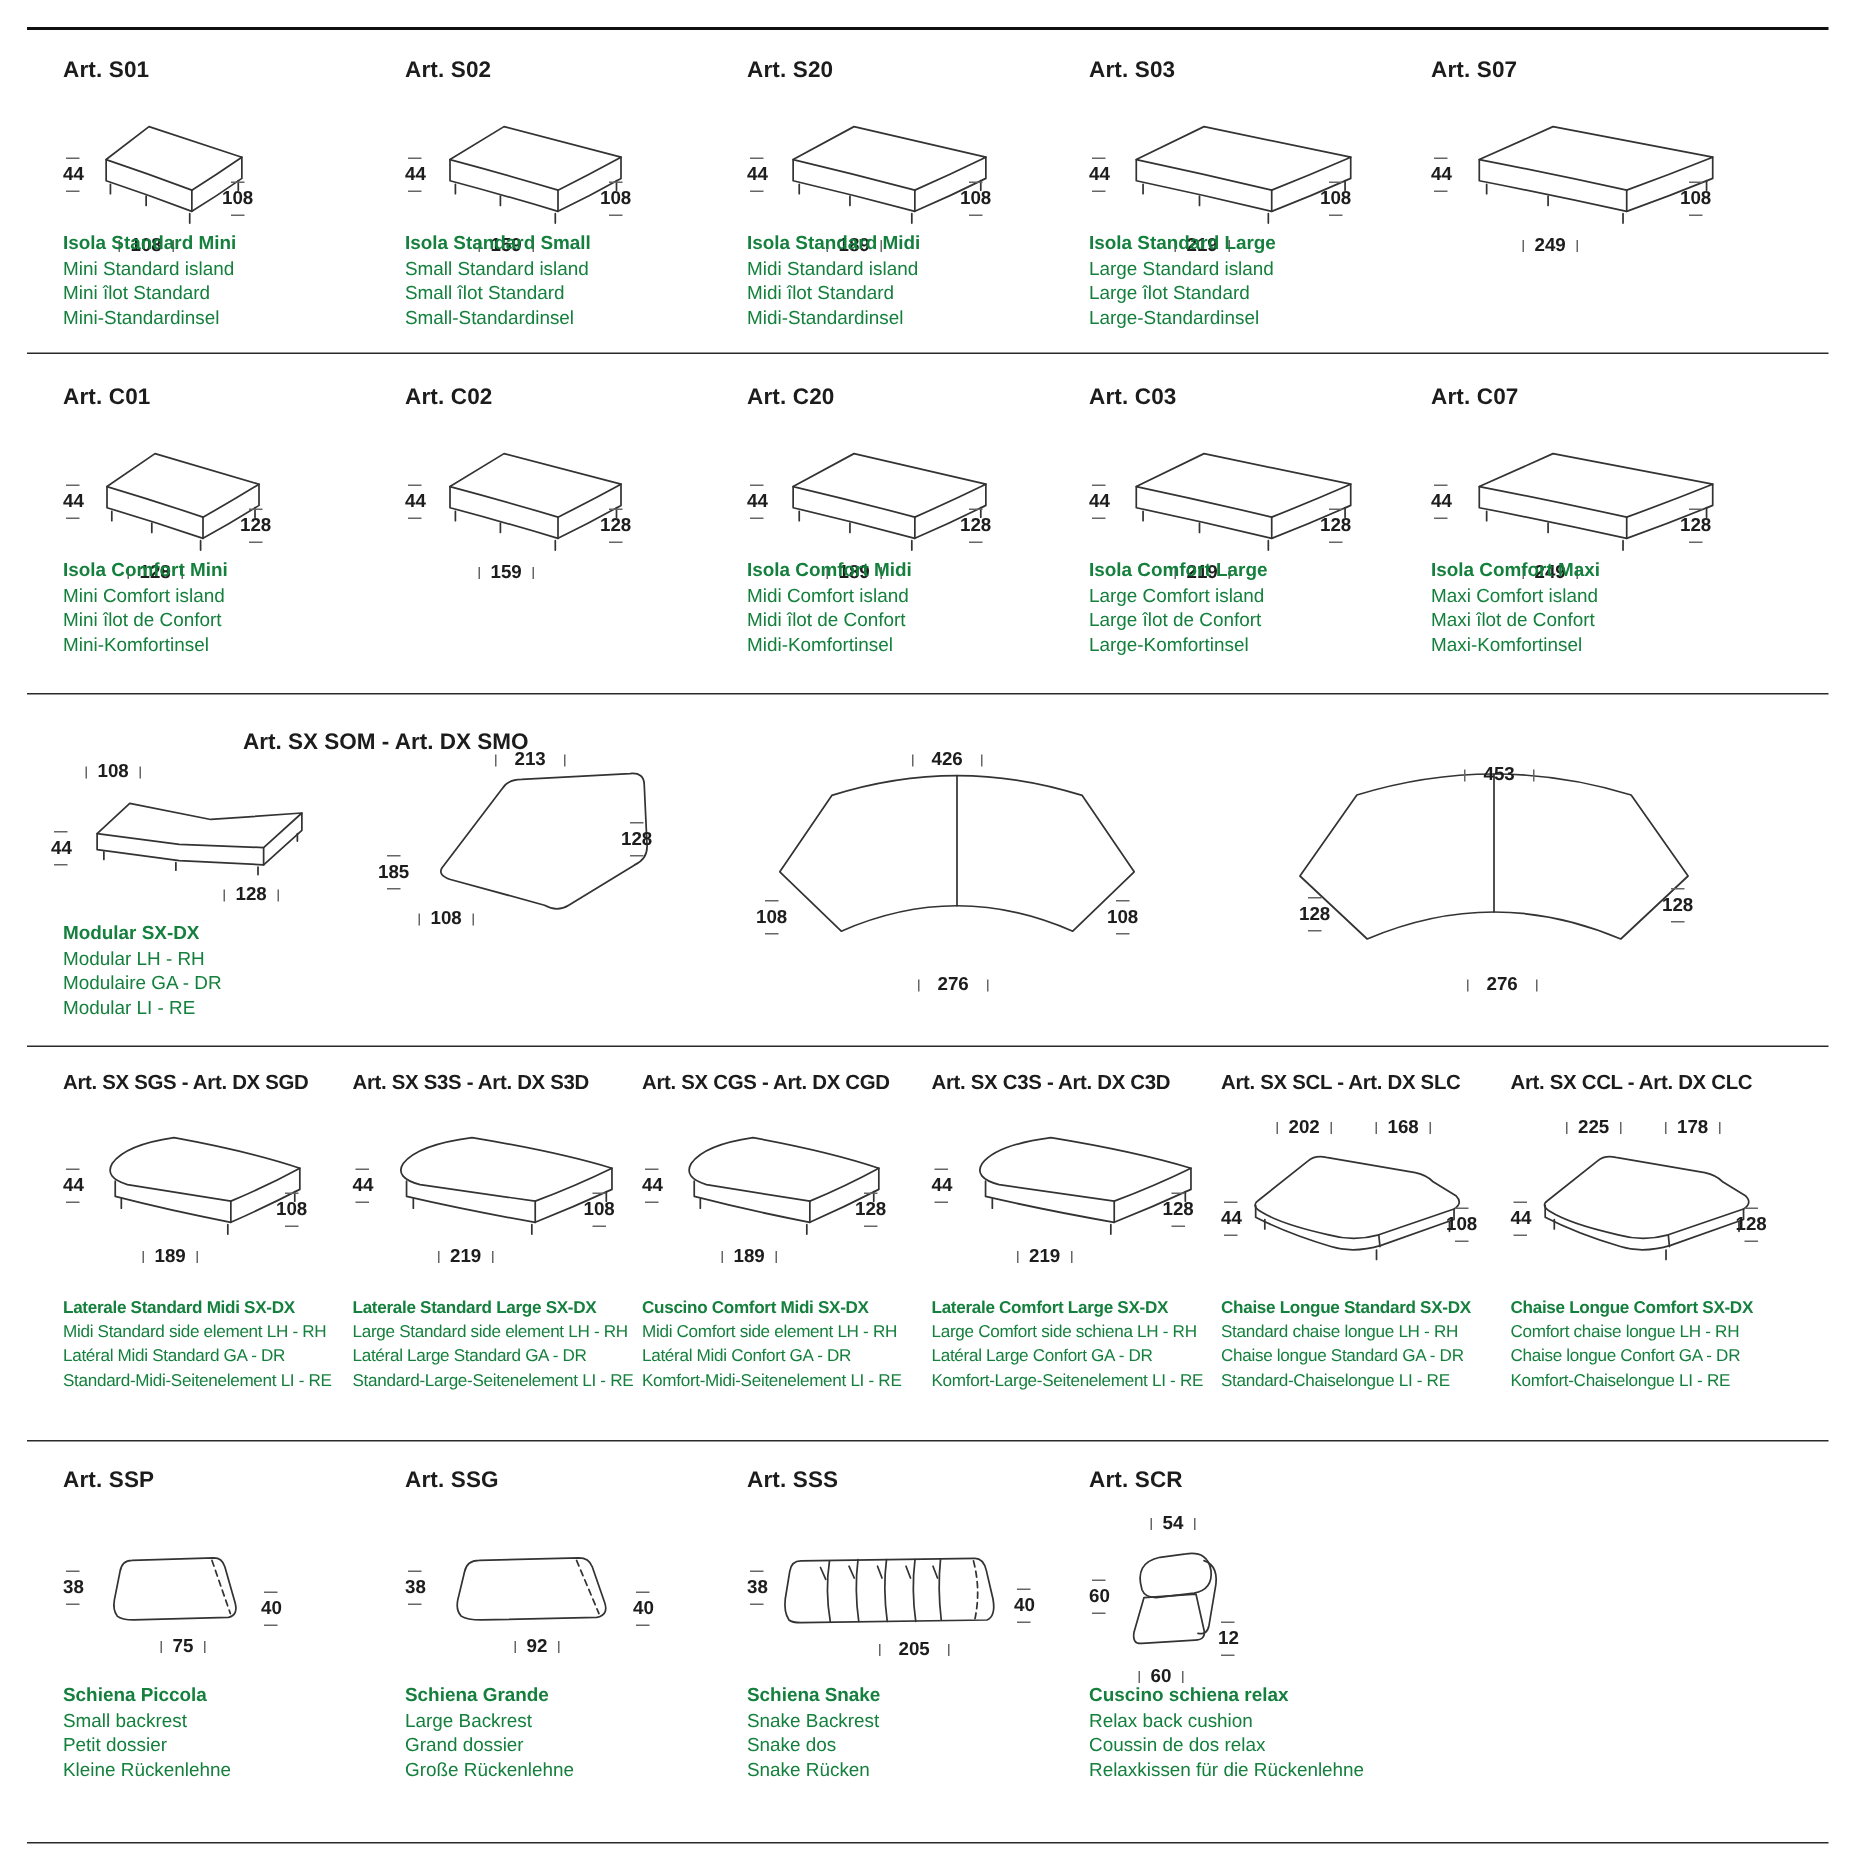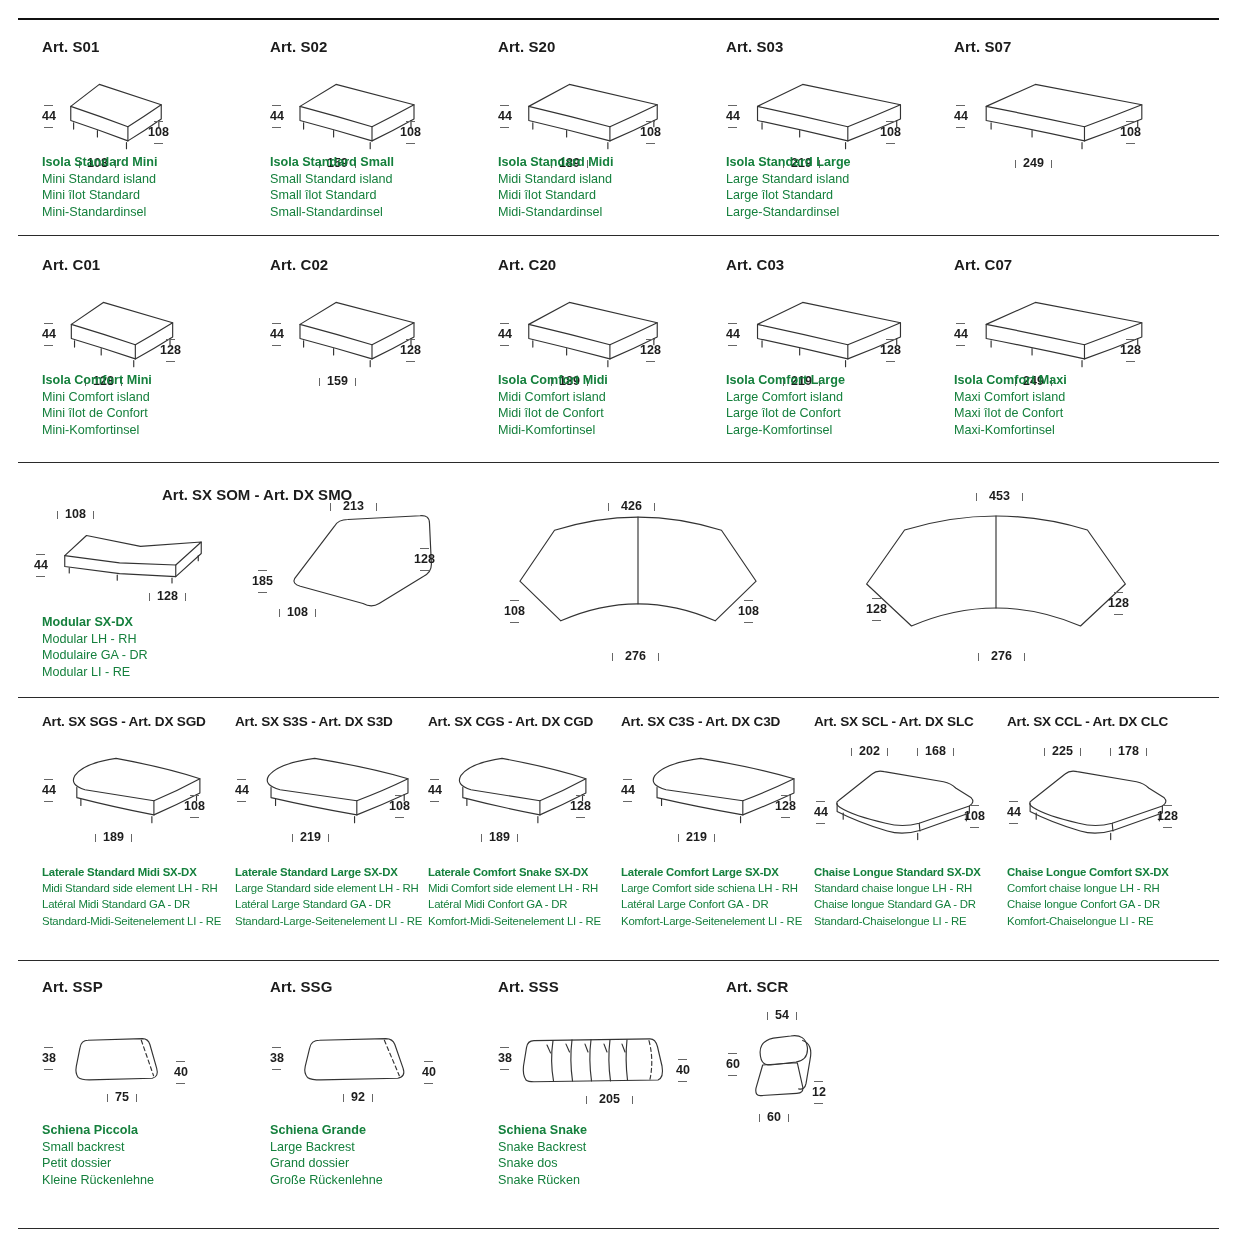--- a/index.html
+++ b/index.html
@@ -297,21 +297,21 @@
       <use href="#plan-two"></use>
     </svg>
   <span class="dim dh s3item" style="left:596px;top:26px">426</span>
   <span class="dim dv s3item" style="left:504px;top:122px">108</span>
   <span class="dim dv s3item" style="left:738px;top:122px">108</span>
   <span class="dim dh s3item" style="left:600px;top:176px">276</span>
 
   <svg class="s3item" style="left:858px;top:26px;width:276px;height:140px" viewBox="0 0 320 140" preserveAspectRatio="none">
       <use href="#plan-two"></use>
     </svg>
-  <span class="dim dh s3item" style="left:964px;top:16px">453</span>
+  <span class="dim dh s3item" style="left:964px;top:36px">453</span>
   <span class="dim dv s3item" style="left:866px;top:120px">128</span>
   <span class="dim dv s3item" style="left:1108px;top:114px">128</span>
   <span class="dim dh s3item" style="left:966px;top:176px">276</span>
 </div>
 
 <div class="sec s4 grid6" style="top:706px">
   <div class="cell" style="height:250px">
     <div class="art">Art. SX SGS - Art. DX SGD</div>
     <div class="fig wD">
       <svg viewBox="0 0 210 102" preserveAspectRatio="none">
@@ -349,21 +349,21 @@
     <div class="art">Art. SX CGS - Art. DX CGD</div>
     <div class="fig wD">
       <svg viewBox="0 0 210 102" preserveAspectRatio="none">
           <use href="#iso-round"></use>
         </svg>
       <span class="dim dv dL">44</span>
       <span class="dim dh tight dW">189</span>
       <span class="dim dv dD">128</span>
     </div>
     <div class="desc">
-      <div class="l b">Laterale Comfort Snake SX-DX</div>
+      <div class="l b">Cuscino Comfort Midi SX-DX</div>
       <div class="l">Midi Comfort side element LH - RH</div>
       <div class="l">Latéral Midi Confort GA - DR</div>
       <div class="l">Komfort-Midi-Seitenelement LI - RE</div>
     </div>
   </div>
   <div class="cell" style="height:250px">
     <div class="art">Art. SX C3S - Art. DX C3D</div>
     <div class="fig wE">
       <svg viewBox="0 0 210 102" preserveAspectRatio="none">
           <use href="#iso-round"></use>
@@ -473,14 +473,20 @@
     <div class="art">Art. SCR</div>
     <div class="fig wRX">
       <svg viewBox="0 0 120 110" preserveAspectRatio="none">
           <use href="#relax"></use>
         </svg>
       <span class="dim dh tight dT">54</span>
       <span class="dim dv dLx">60</span>
       <span class="dim dv dRx">12</span>
       <span class="dim dh tight dB">60</span>
     </div>
+    <div class="desc">
+      <div class="l b">Cuscino schiena relax</div>
+      <div class="l">Relax back cushion</div>
+      <div class="l">Coussin de dos relax</div>
+      <div class="l">Relaxkissen für die Rückenlehne</div>
+    </div>
   </div>
 </div>
 
 </body></html>

